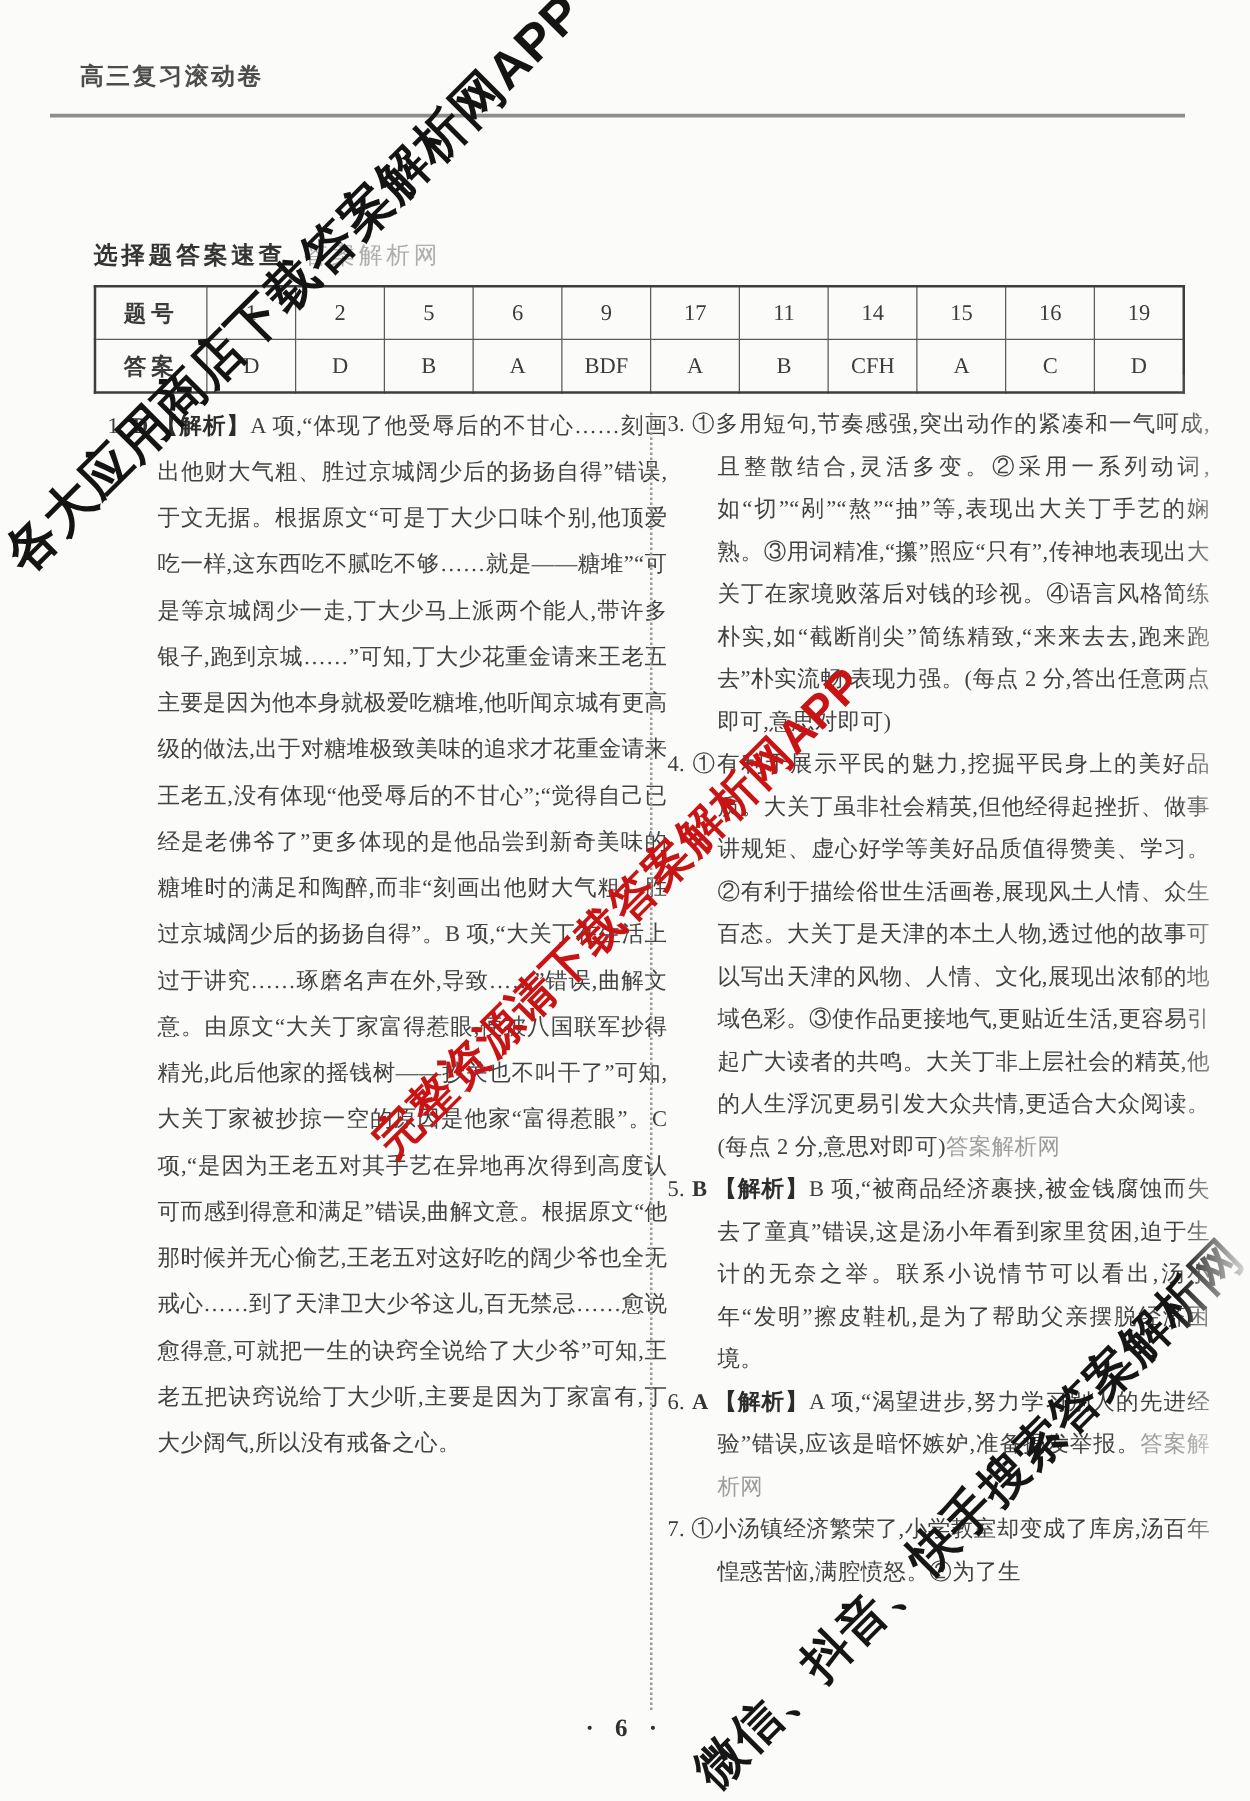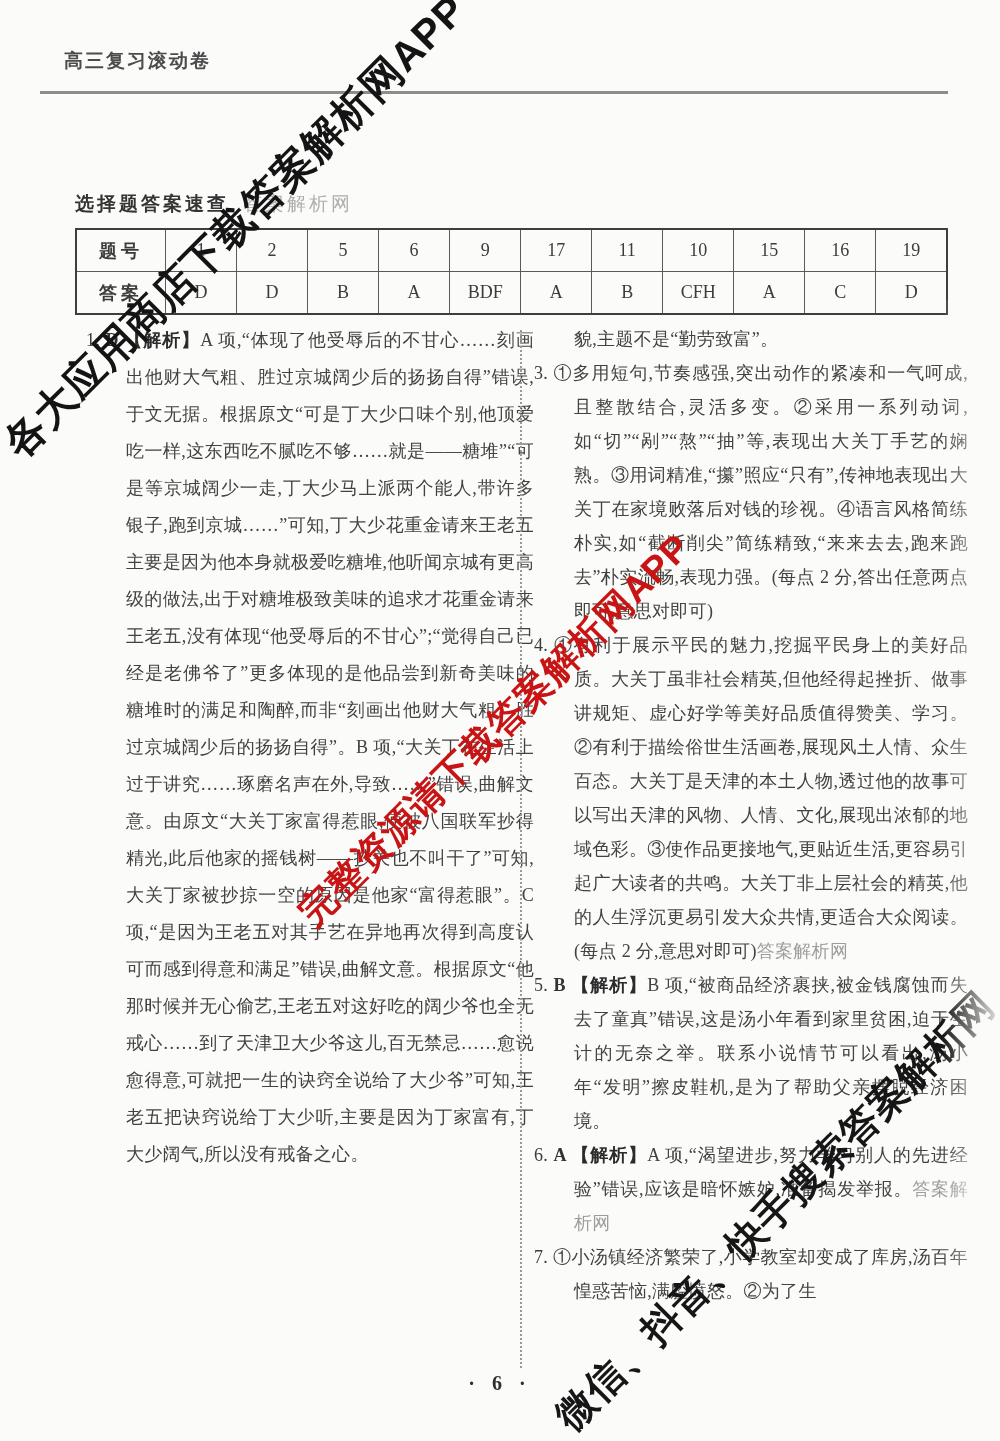--- a/index.html
+++ b/index.html
@@ -100,21 +100,21 @@
     <tbody>
         <tr>
           <th>题号</th>
           <td>1</td>
           <td>2</td>
           <td>5</td>
           <td>6</td>
           <td>9</td>
           <td>17</td>
           <td>11</td>
-          <td>10</td>
+          <td>14</td>
           <td>15</td>
           <td>16</td>
           <td>19</td>
         </tr>
         <tr>
           <th>答案</th>
           <td>D</td>
           <td>D</td>
           <td>B</td>
           <td>A</td>
@@ -127,21 +127,20 @@
           <td>D</td>
         </tr>
       </tbody>
   </table>
 
   <div id="col-left" class="col">
       <p class="item"><span class="i-num">1. </span><span class="i-ans">D </span><span class="i-marker">【解析】</span><span class="i-text">A 项,“体现了他受辱后的不甘心……刻画出他财大气粗、胜过京城阔少后的扬扬自得”错误,于文无据。根据原文“可是丁大少口味个别,他顶爱吃一样,这东西吃不腻吃不够……就是——糖堆”“可是等京城阔少一走,丁大少马上派两个能人,带许多银子,跑到京城……”可知,丁大少花重金请来王老五主要是因为他本身就极爱吃糖堆,他听闻京城有更高级的做法,出于对糖堆极致美味的追求才花重金请来王老五,没有体现“他受辱后的不甘心”;“觉得自己已经是老佛爷了”更多体现的是他品尝到新奇美味的糖堆时的满足和陶醉,而非“刻画出他财大气粗、胜过京城阔少后的扬扬自得”。B 项,“大关丁在生活上过于讲究……琢磨名声在外,导致……”错误,曲解文意。由原文“大关丁家富得惹眼,便被八国联军抄得精光,此后他家的摇钱树——抄关也不叫干了”可知,大关丁家被抄掠一空的原因是他家“富得惹眼”。C 项,“是因为王老五对其手艺在异地再次得到高度认可而感到得意和满足”错误,曲解文意。根据原文“他那时候并无心偷艺,王老五对这好吃的阔少爷也全无戒心……到了天津卫大少爷这儿,百无禁忌……愈说愈得意,可就把一生的诀窍全说给了大少爷”可知,王老五把诀窍说给丁大少听,主要是因为丁家富有,丁大少阔气,所以没有戒备之心。</span></p>
     </div>
   <div id="col-divider"></div>
   <div id="col-right" class="col">
-      <p class="item cont"><span class="i-text">貌,主题不是“勤劳致富”。</span></p>
       <p class="item"><span class="i-num">3. </span><span class="i-text">①多用短句,节奏感强,突出动作的紧凑和一气呵成,且整散结合,灵活多变。②采用一系列动词,如“切”“剐”“熬”“抽”等,表现出大关丁手艺的娴熟。③用词精准,“攥”照应“只有”,传神地表现出大关丁在家境败落后对钱的珍视。④语言风格简练朴实,如“截断削尖”简练精致,“来来去去,跑来跑去”朴实流畅,表现力强。(每点 2 分,答出任意两点即可,意思对即可)</span></p>
       <p class="item"><span class="i-num">4. </span><span class="i-text">①有利于展示平民的魅力,挖掘平民身上的美好品质。大关丁虽非社会精英,但他经得起挫折、做事讲规矩、虚心好学等美好品质值得赞美、学习。②有利于描绘俗世生活画卷,展现风土人情、众生百态。大关丁是天津的本土人物,透过他的故事可以写出天津的风物、人情、文化,展现出浓郁的地域色彩。③使作品更接地气,更贴近生活,更容易引起广大读者的共鸣。大关丁非上层社会的精英,他的人生浮沉更易引发大众共情,更适合大众阅读。(每点 2 分,意思对即可)</span><span class="i-gray">答案解析网</span></p>
       <p class="item"><span class="i-num">5. </span><span class="i-ans">B </span><span class="i-marker">【解析】</span><span class="i-text">B 项,“被商品经济裹挟,被金钱腐蚀而失去了童真”错误,这是汤小年看到家里贫困,迫于生计的无奈之举。联系小说情节可以看出,汤小年“发明”擦皮鞋机,是为了帮助父亲摆脱经济困境。</span></p>
       <p class="item"><span class="i-num">6. </span><span class="i-ans">A </span><span class="i-marker">【解析】</span><span class="i-text">A 项,“渴望进步,努力学习别人的先进经验”错误,应该是暗怀嫉妒,准备揭发举报。</span><span class="i-gray">答案解析网</span></p>
       <p class="item"><span class="i-num">7. </span><span class="i-text">①小汤镇经济繁荣了,小学教室却变成了库房,汤百年惶惑苦恼,满腔愤怒。②为了生</span></p>
     </div>
 
   <div id="page-footer">· 6 ·</div>
 
   <div id="wm-top-left" class="wm">各大应用商店下载答案解析网APP</div>

